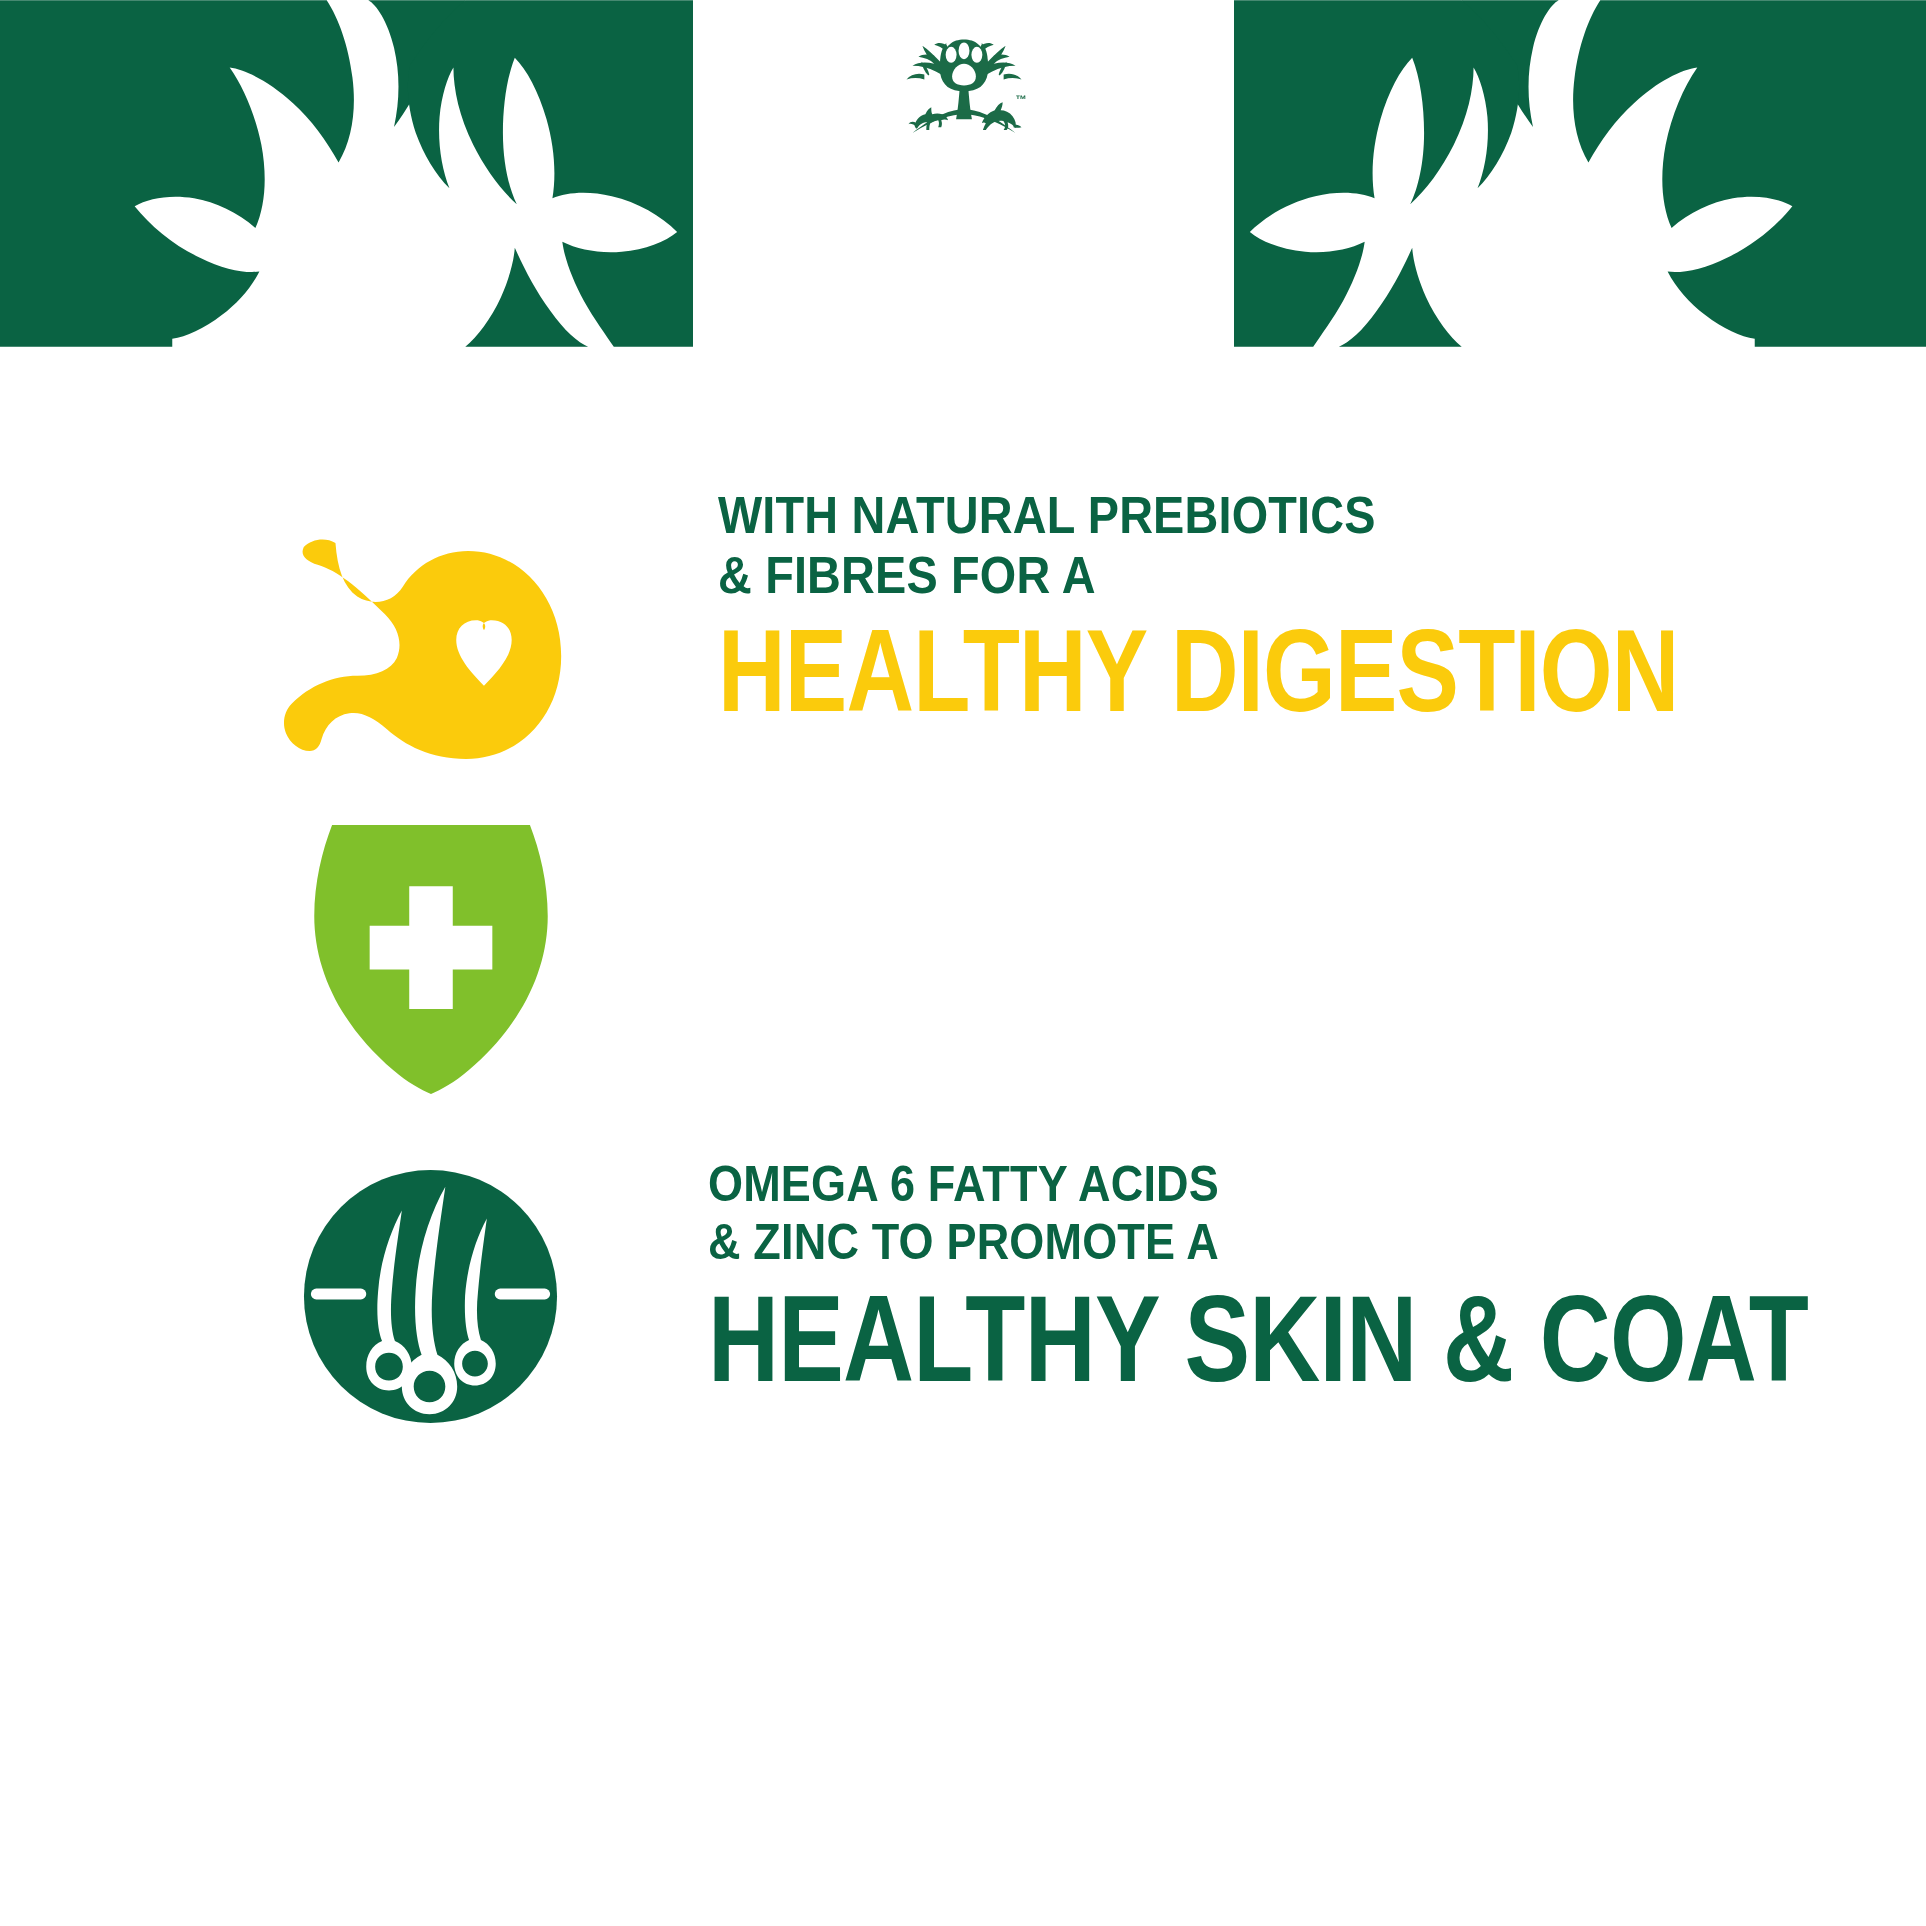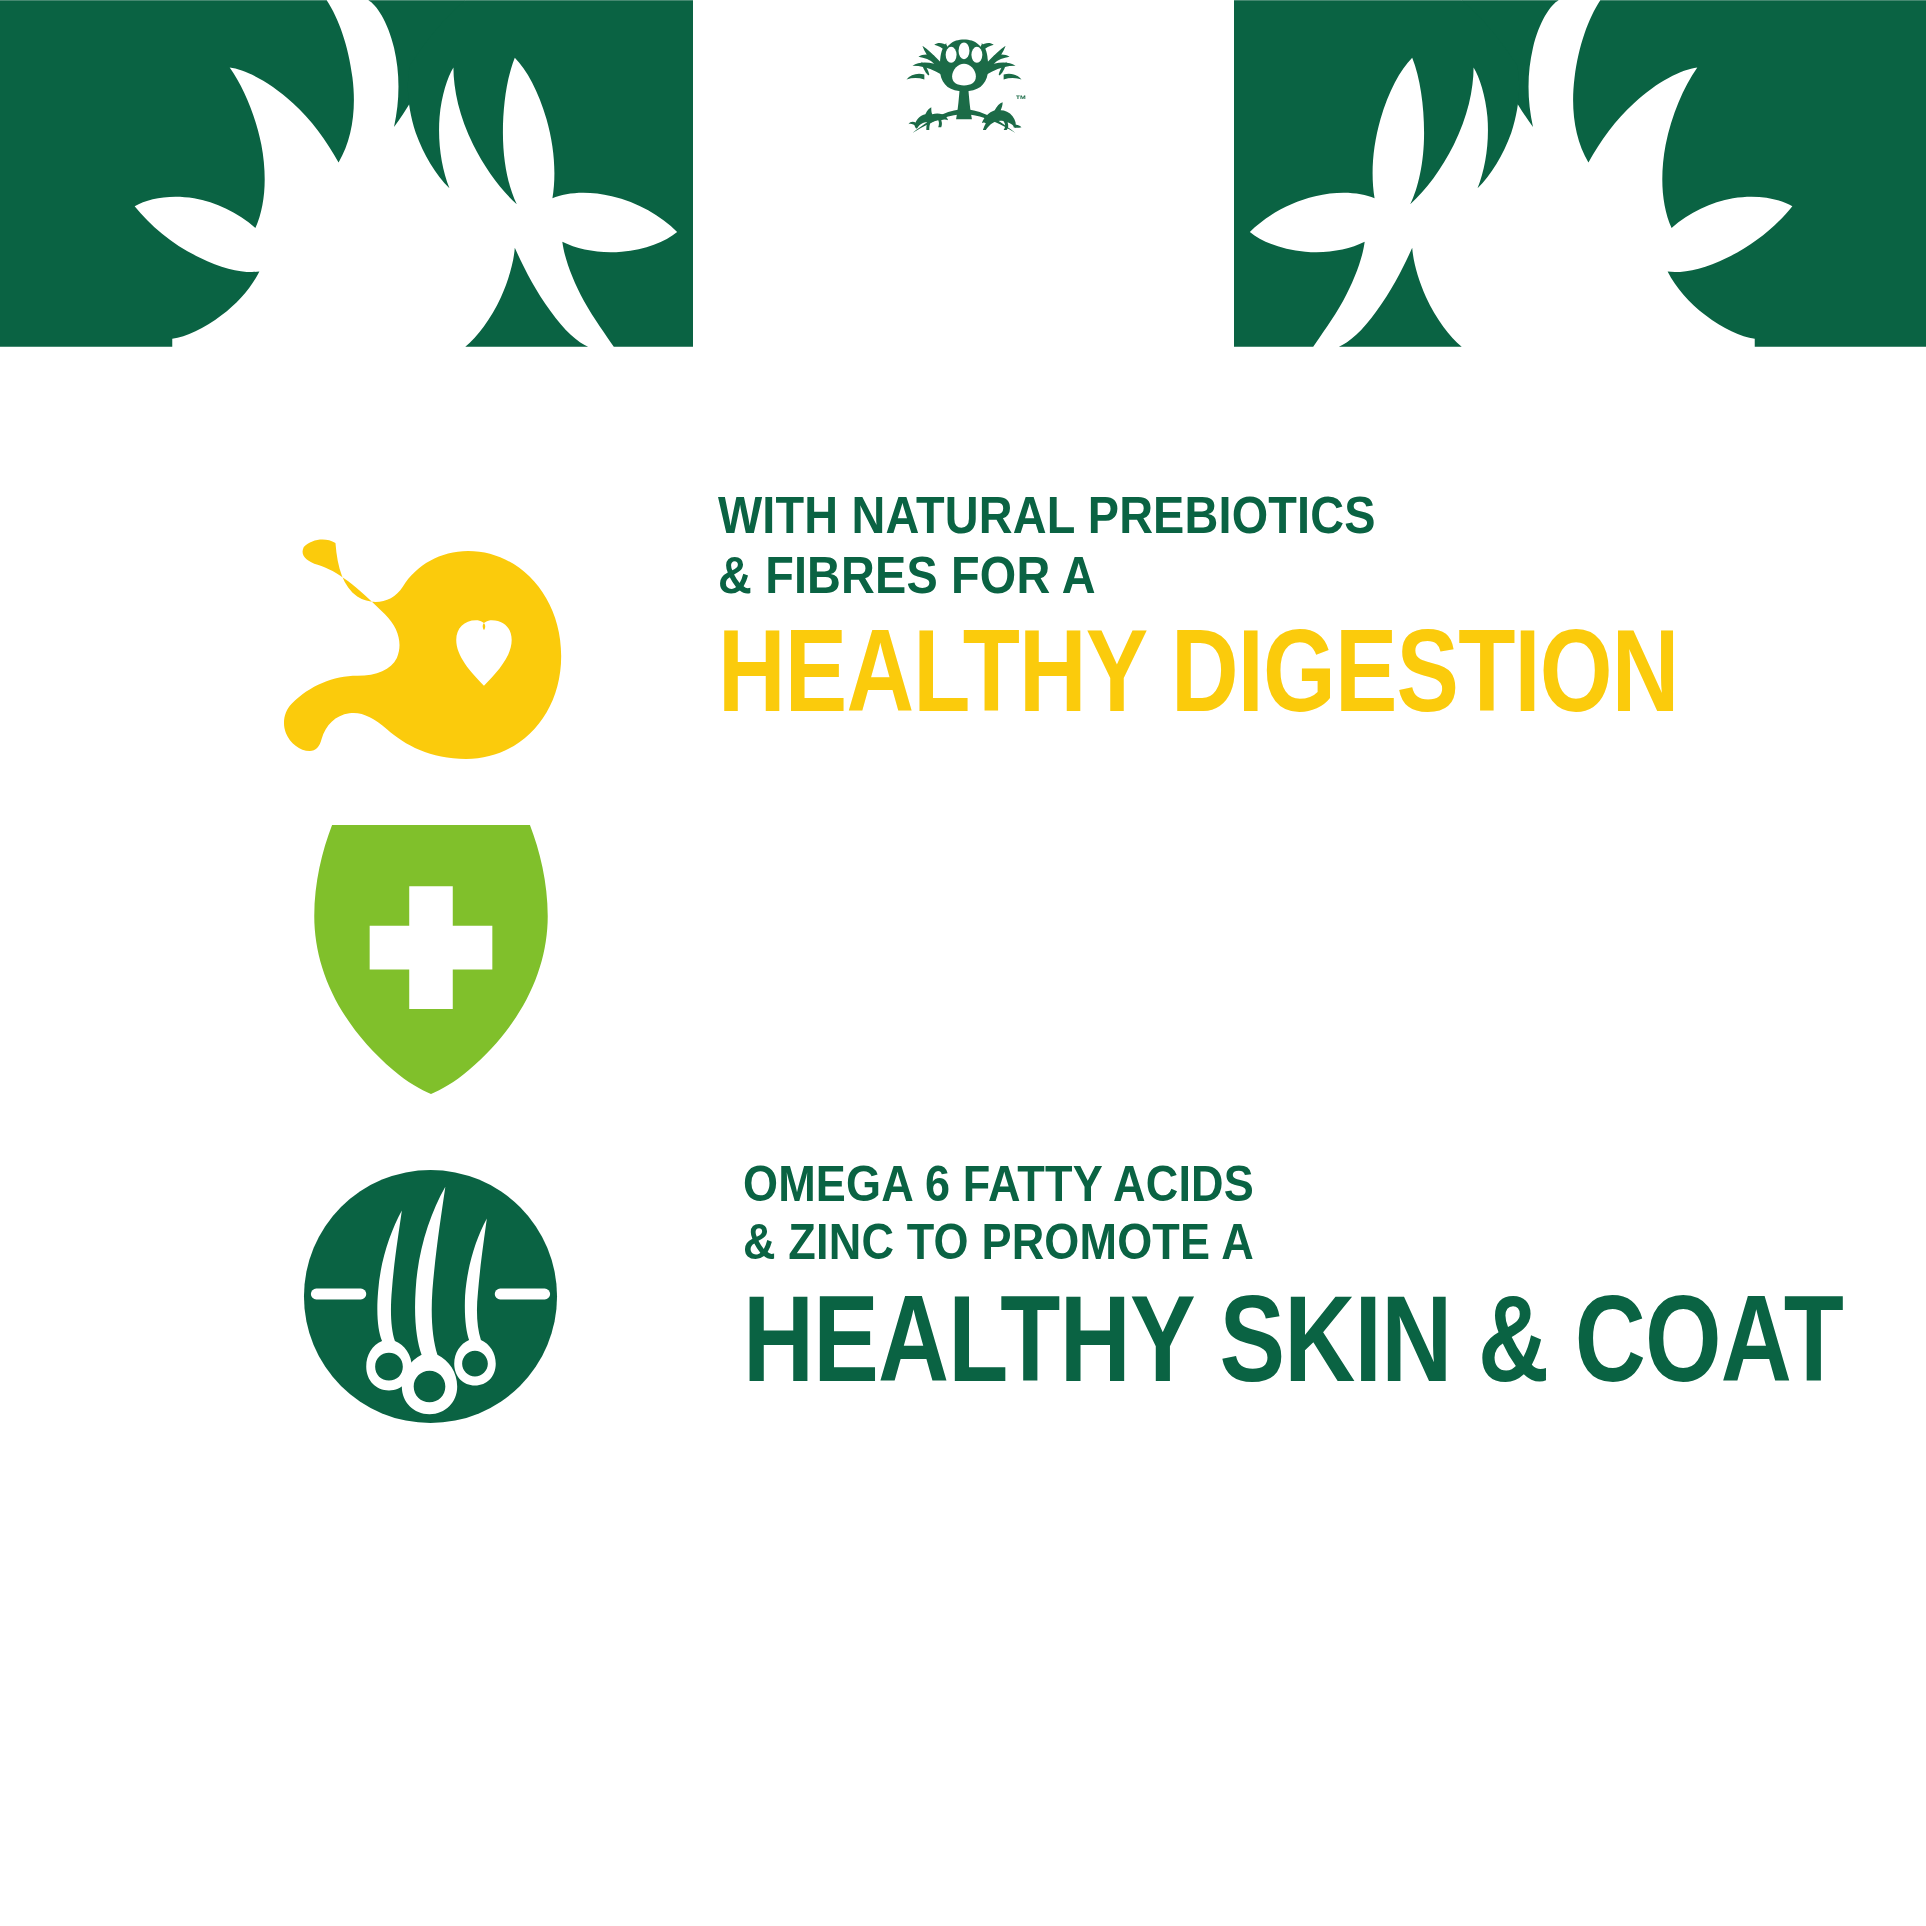--- a/index.html
+++ b/index.html
@@ -87,21 +87,21 @@
     transform: scaleX(0.80);
     transform-origin: left top;
     white-space: nowrap;
     margin: 6px 0 0 0;
   }
 
   
   .row-digestion .benefit-icon   { padding-top: 40px; }
   .row-immune    { margin-top: 38px; }
   .row-immune    .benefit-icon   { padding-top: 10px; }
-  .row-skin      { margin-top: 57px; gap: 35px; }
+  .row-skin      { margin-top: 57px; }
   .row-skin      .benefit-icon   { padding-top: 12px; }
   .row-skin      .benefit-text   { padding-left: 124px; }
   .row-skin      .benefit-lead   { font-size: 50px; }
   .row-skin      .benefit-headline { font-size: 123px; }
 </style>
 </head>
 <body>
 
 <div class="corner-foliage left">
   <svg viewBox="0 0 700 350" xmlns="http://www.w3.org/2000/svg" aria-hidden="true">

